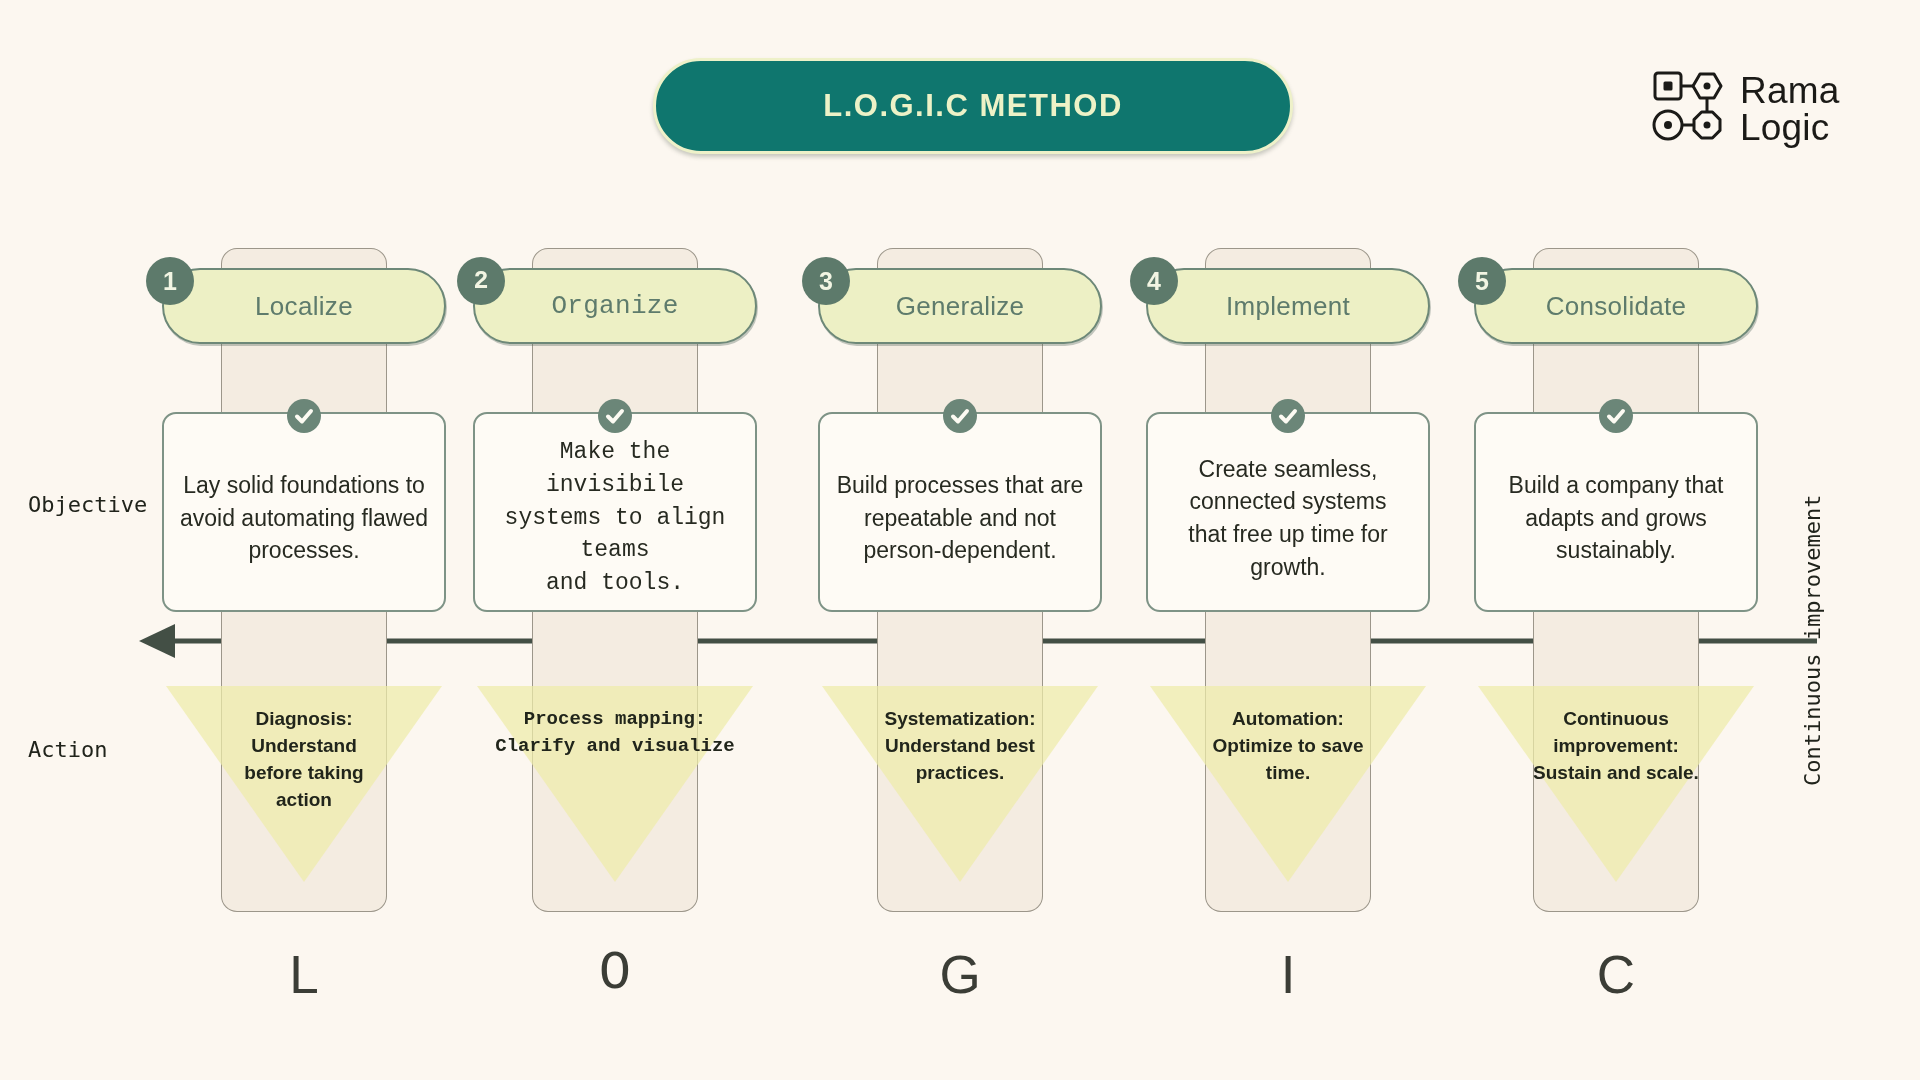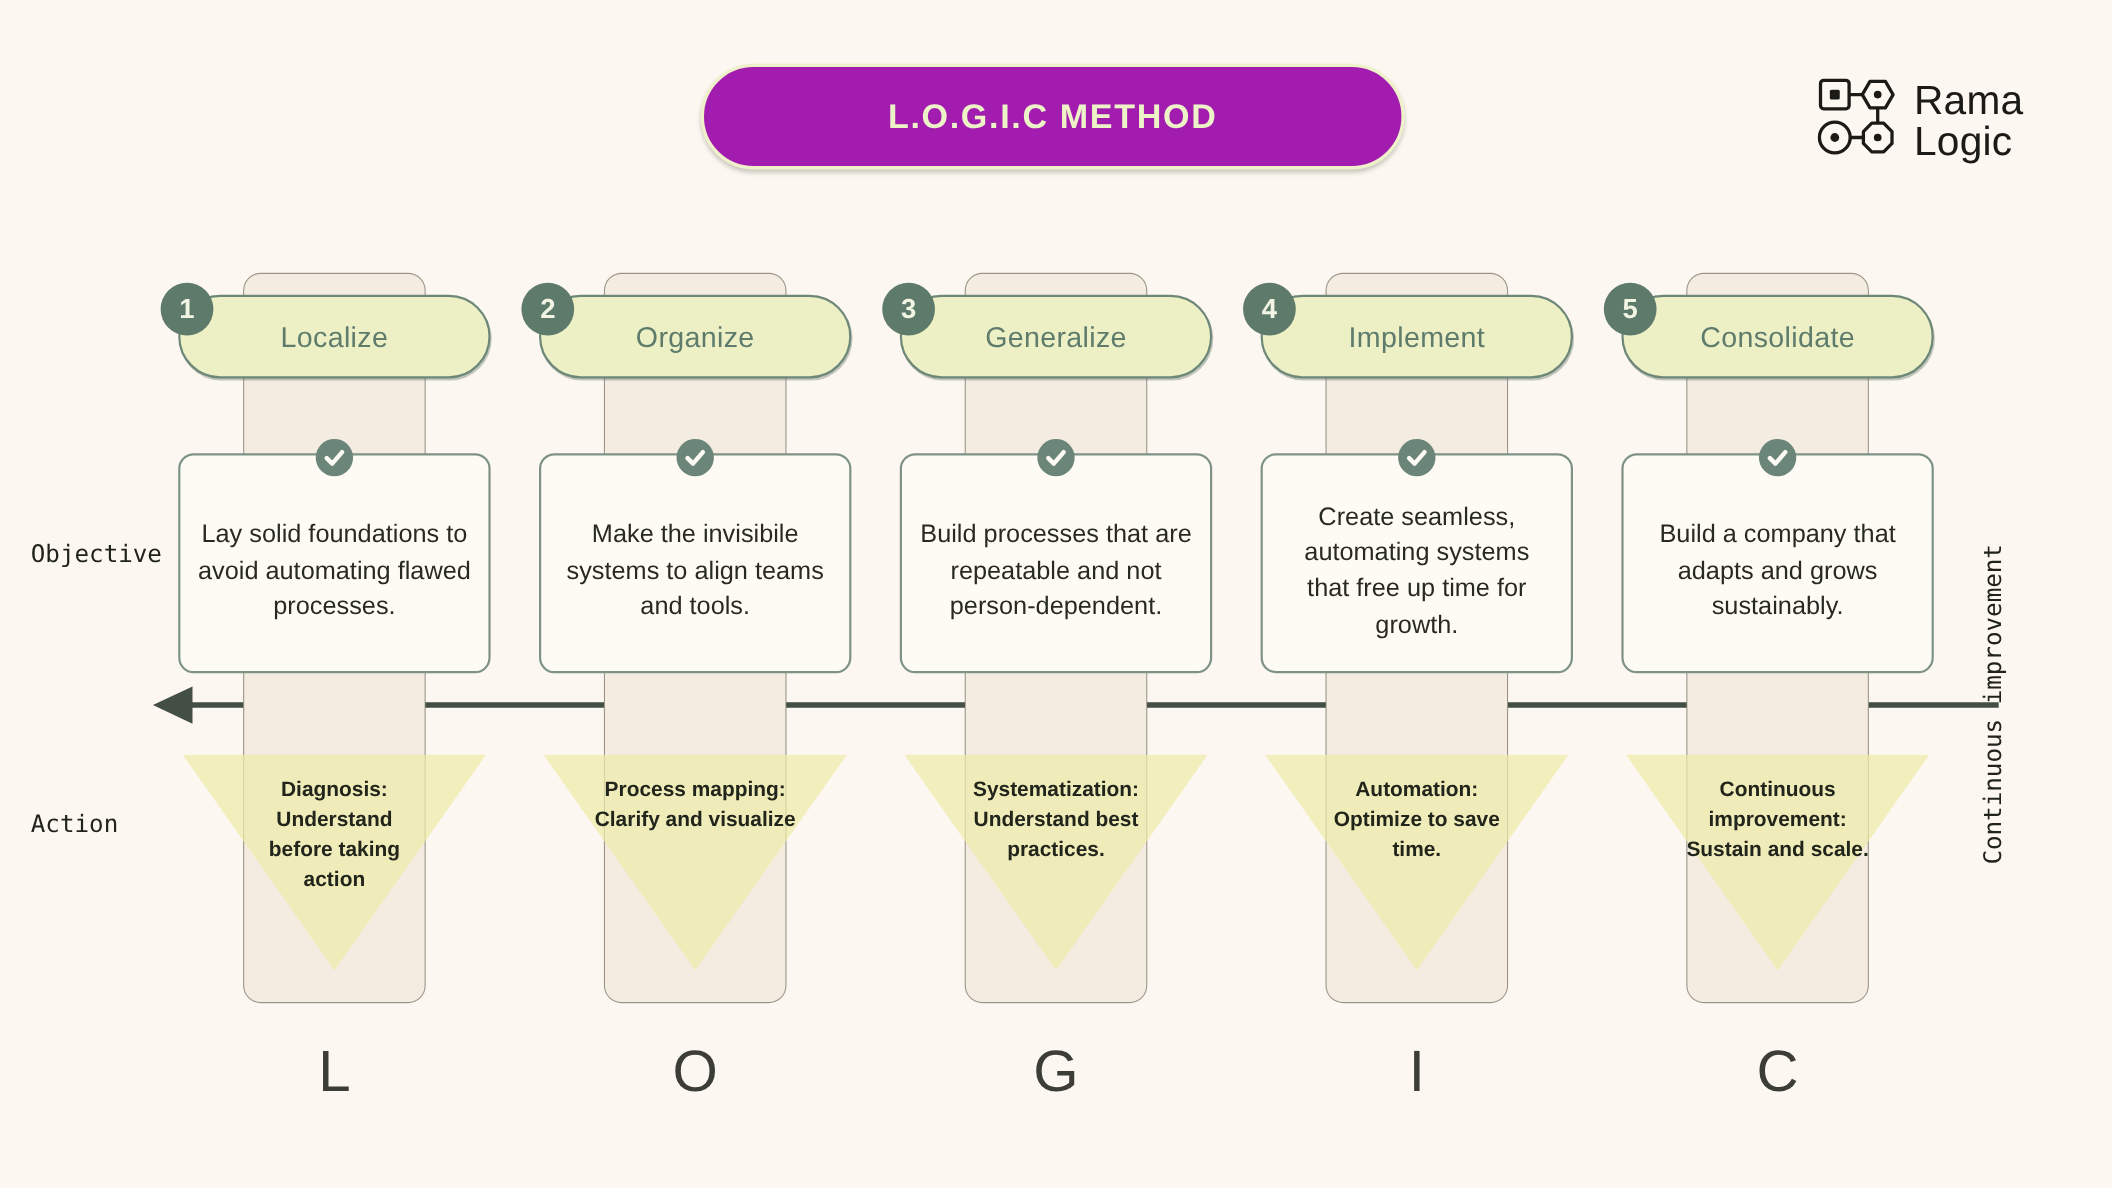--- a/index.html
+++ b/index.html
@@ -1,21 +1,21 @@
 <!DOCTYPE html>
 <html><head>
 <meta charset="utf-8">
 <style>
   html,body{margin:0;padding:0;background:#fcf7f0;}
   .stage{position:relative;width:1920px;height:1080px;background:#fcf7f0;overflow:hidden;
          font-family:"Liberation Sans",sans-serif;color:#22251c;}
 
   
-  .title-pill{position:absolute;left:637px;top:58px;width:640px;height:96px;box-sizing:border-box;
-    background:#a21caf;border:3px solid #eef1c9;border-radius:50px;
+  .title-pill{position:absolute;left:653px;top:58px;width:640px;height:96px;box-sizing:border-box;
+    background:#0f766e;border:3px solid #eef1c9;border-radius:50px;
     display:flex;align-items:center;justify-content:center;
     box-shadow:0 3px 4px rgba(70,80,66,0.28);}
   .title-pill span{font-size:31px;font-weight:700;letter-spacing:1.5px;color:#edf2c7;}
 
   
   .brand{position:absolute;left:1652px;top:70px;display:flex;align-items:center;gap:12px;}
   .brand-text{font-size:37px;line-height:37px;font-weight:500;color:#1b1a17;letter-spacing:0.2px;}
 
   
   .row-label{position:absolute;left:28px;font-family:"DejaVu Sans Mono",monospace;
@@ -24,21 +24,21 @@
   .row-label.action{top:737px;}
 
   
   .arrow-svg{position:absolute;left:125px;top:622px;}
   .arrow-vertical-label{position:absolute;left:1800px;top:468px;width:54px;height:344px;
     writing-mode:vertical-rl;transform:rotate(180deg);text-align:center;
     font-family:"DejaVu Sans Mono",monospace;font-size:22px;color:#20231b;}
 
   
   .col{position:absolute;top:0;width:330px;height:1080px;}
-  .col1{left:139px;}.col2{left:467px;}.col3{left:795px;}.col4{left:1123px;}.col5{left:1451px;}
+  .col1{left:139px;}.col2{left:450px;font-family:Liberation Mono, monospace;}.col3{left:795px;}.col4{left:1123px;}.col5{left:1451px;}
 
   .col-band{position:absolute;left:82px;top:248px;width:166px;height:664px;box-sizing:border-box;
     background:#f4ece1;border:1px solid rgba(84,80,68,0.55);border-radius:16px;}
 
   .col-triangle{position:absolute;left:27px;top:686px;width:276px;height:196px;
     background:rgba(238,236,169,0.72);clip-path:polygon(0 0,100% 0,50% 100%);}
 
   .step-pill{position:absolute;left:23px;top:268px;width:284px;height:76px;box-sizing:border-box;
     background:#edf0c5;border:2.5px solid #6d8878;border-radius:38px;
     display:flex;align-items:center;justify-content:center;
@@ -174,21 +174,21 @@
 
   <div class="col col4">
     <div class="col-band"></div>
     <div class="col-triangle"></div>
     <div class="step-pill">
       <span>Implement</span>
     </div>
     <div class="step-badge">4</div>
     <div class="objective-card">
       <div class="objective-text">Create seamless,
-automating systems
+connected systems
 that free up time for
 growth.</div>
     </div>
     <div class="check-badge">
       <svg width="34" height="34" viewBox="0 0 34 34" fill="none">
           <polyline points="10,17.5 15,22.5 24,12" stroke="#fdfbf3" stroke-width="4" stroke-linecap="round" stroke-linejoin="round"></polyline>
         </svg>
     </div>
     <div class="action-text">Automation:
 Optimize to save

